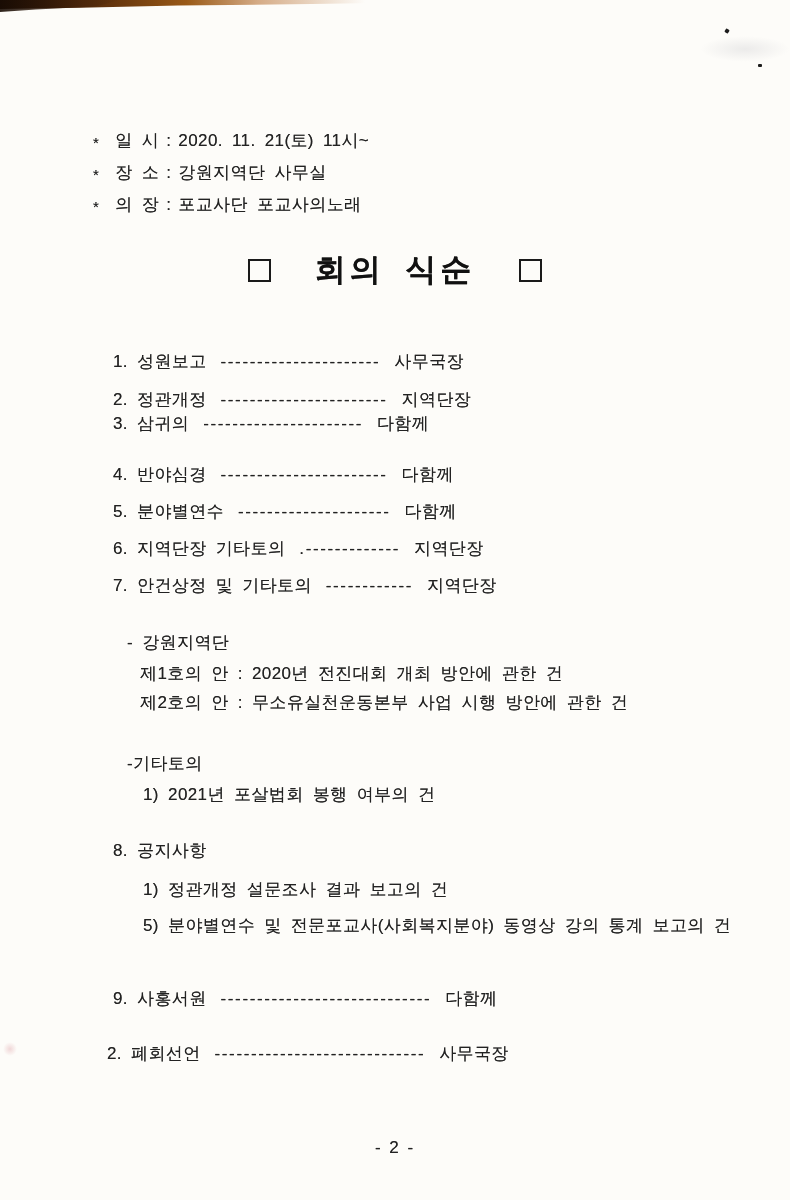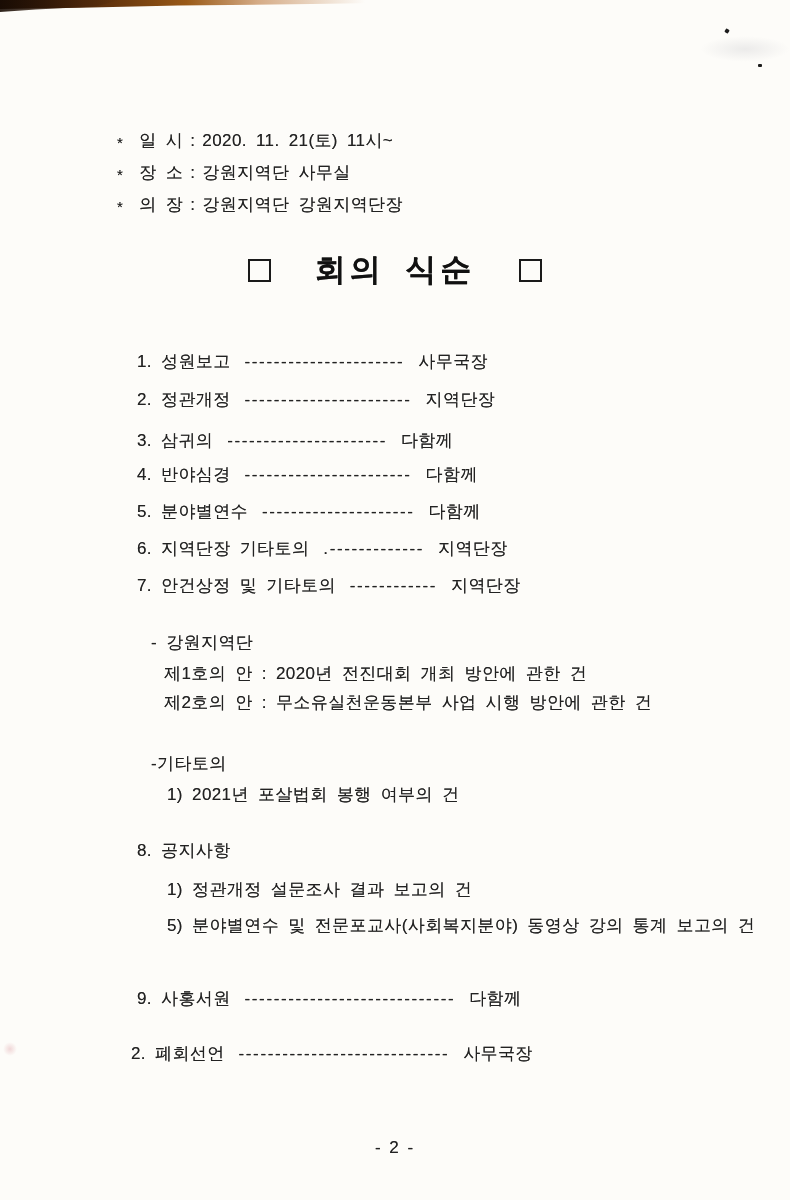--- a/index.html
+++ b/index.html
@@ -29,21 +29,20 @@
   }
   .smudge-pink{
     position:absolute;left:3px;top:1042px;width:14px;height:14px;border-radius:50%;
     background:radial-gradient(circle,rgba(225,170,175,.45),rgba(225,170,175,0) 70%);
   }
   
   .t-line{
     position:absolute;white-space:nowrap;
     font-size:17px;line-height:20px;letter-spacing:.4px;word-spacing:4px;
     text-shadow:0 0 .4px rgba(0,0,0,.55);
-    margin-left:24px;
   }
   .meta .sep{margin:0 7px;}
   .meta .marker{display:inline-block;margin-right:16px;font-size:15px;transform:translateY(2px);}
   .title-row{
     position:absolute;top:249px;left:0;width:100%;
     display:flex;justify-content:center;align-items:center;gap:44px;
   }
   .title-text{
     font-size:31px;font-weight:700;letter-spacing:4px;word-spacing:8px;color:#111;
     text-shadow:0 0 .6px rgba(0,0,0,.7);
@@ -66,36 +65,36 @@
 <div class="smudge-gray"></div>
 <div class="smudge-pink"></div>
 
 <div class="t-line meta" style="left:93px;top:131px">
   <span class="marker">*</span><span>일 시</span><span class="sep">:</span><span>2020. 11. 21(토) 11시~</span>
 </div>
 <div class="t-line meta" style="left:93px;top:163px">
   <span class="marker">*</span><span>장 소</span><span class="sep">:</span><span>강원지역단 사무실</span>
 </div>
 <div class="t-line meta" style="left:93px;top:195px">
-  <span class="marker">*</span><span>의 장</span><span class="sep">:</span><span>강원지역단 강원지역단장</span>
+  <span class="marker">*</span><span>의 장</span><span class="sep">:</span><span>포교사단 포교사의노래</span>
 </div>
 
 <div class="title-row">
   <span class="sq"></span>
   <span class="title-text">회의 식순</span>
   <span class="sq"></span>
 </div>
 
 <div class="t-line" style="left:113px;top:352px">
   <span class="num">1.</span><span>성원보고</span><span class="dsh">----------------------</span><span>사무국장</span>
 </div>
 <div class="t-line" style="left:113px;top:390px">
   <span class="num">2.</span><span>정관개정</span><span class="dsh">-----------------------</span><span>지역단장</span>
 </div>
-<div class="t-line" style="left:113px;top:431px">
+<div class="t-line" style="left:113px;top:414px">
   <span class="num">3.</span><span>삼귀의</span><span class="dsh">----------------------</span><span>다함께</span>
 </div>
 <div class="t-line" style="left:113px;top:465px">
   <span class="num">4.</span><span>반야심경</span><span class="dsh">-----------------------</span><span>다함께</span>
 </div>
 <div class="t-line" style="left:113px;top:502px">
   <span class="num">5.</span><span>분야별연수</span><span class="dsh">---------------------</span><span>다함께</span>
 </div>
 <div class="t-line" style="left:113px;top:539px">
   <span class="num">6.</span><span>지역단장 기타토의</span><span class="dsh">.-------------</span><span>지역단장</span>

